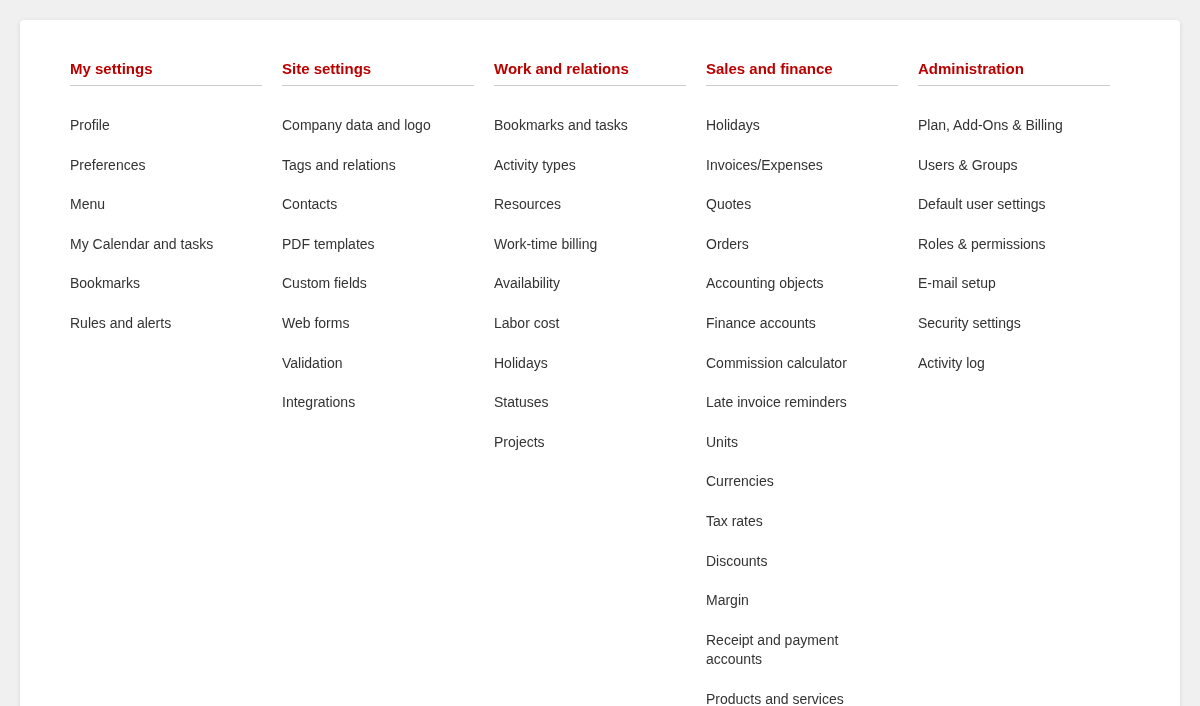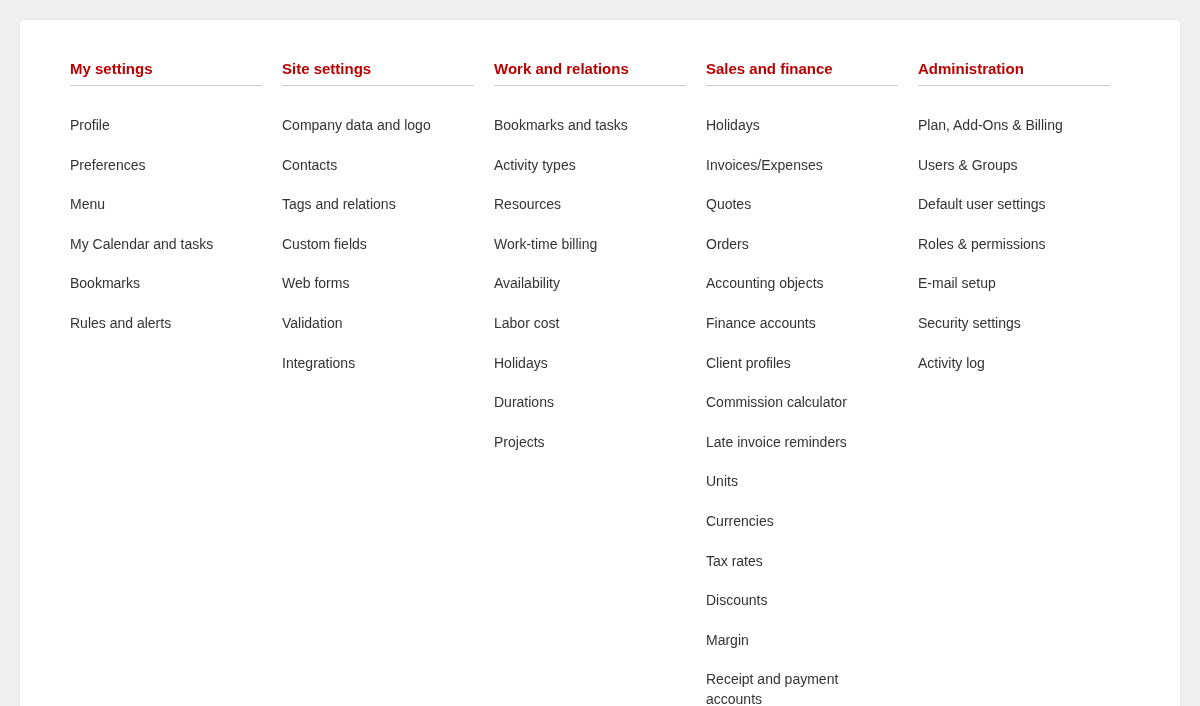--- a/index.html
+++ b/index.html
@@ -57,48 +57,48 @@
         <a class="menu-item" href="#">Profile</a>
         <a class="menu-item" href="#">Preferences</a>
         <a class="menu-item" href="#">Menu</a>
         <a class="menu-item" href="#">My Calendar and tasks</a>
         <a class="menu-item" href="#">Bookmarks</a>
         <a class="menu-item" href="#">Rules and alerts</a>
       </div>
       <div class="column">
         <span class="column-heading">Site settings</span>
         <a class="menu-item" href="#">Company data and logo</a>
+        <a class="menu-item" href="#">Tags and relations</a>
         <a class="menu-item" href="#">Contacts</a>
-        <a class="menu-item" href="#">Tags and relations</a>
+        <a class="menu-item" href="#">PDF templates</a>
         <a class="menu-item" href="#">Custom fields</a>
         <a class="menu-item" href="#">Web forms</a>
         <a class="menu-item" href="#">Validation</a>
         <a class="menu-item" href="#">Integrations</a>
       </div>
       <div class="column">
         <span class="column-heading">Work and relations</span>
         <a class="menu-item" href="#">Bookmarks and tasks</a>
         <a class="menu-item" href="#">Activity types</a>
         <a class="menu-item" href="#">Resources</a>
         <a class="menu-item" href="#">Work-time billing</a>
         <a class="menu-item" href="#">Availability</a>
         <a class="menu-item" href="#">Labor cost</a>
         <a class="menu-item" href="#">Holidays</a>
-        <a class="menu-item" href="#">Durations</a>
+        <a class="menu-item" href="#">Statuses</a>
         <a class="menu-item" href="#">Projects</a>
       </div>
       <div class="column">
         <span class="column-heading">Sales and finance</span>
         <a class="menu-item" href="#">Holidays</a>
         <a class="menu-item" href="#">Invoices/Expenses</a>
         <a class="menu-item" href="#">Quotes</a>
         <a class="menu-item" href="#">Orders</a>
         <a class="menu-item" href="#">Accounting objects</a>
         <a class="menu-item" href="#">Finance accounts</a>
-        <a class="menu-item" href="#">Client profiles</a>
         <a class="menu-item" href="#">Commission calculator</a>
         <a class="menu-item" href="#">Late invoice reminders</a>
         <a class="menu-item" href="#">Units</a>
         <a class="menu-item" href="#">Currencies</a>
         <a class="menu-item" href="#">Tax rates</a>
         <a class="menu-item" href="#">Discounts</a>
         <a class="menu-item" href="#">Margin</a>
         <a class="menu-item" href="#">Receipt and payment accounts</a>
         <a class="menu-item" href="#">Products and services</a>
       </div>

